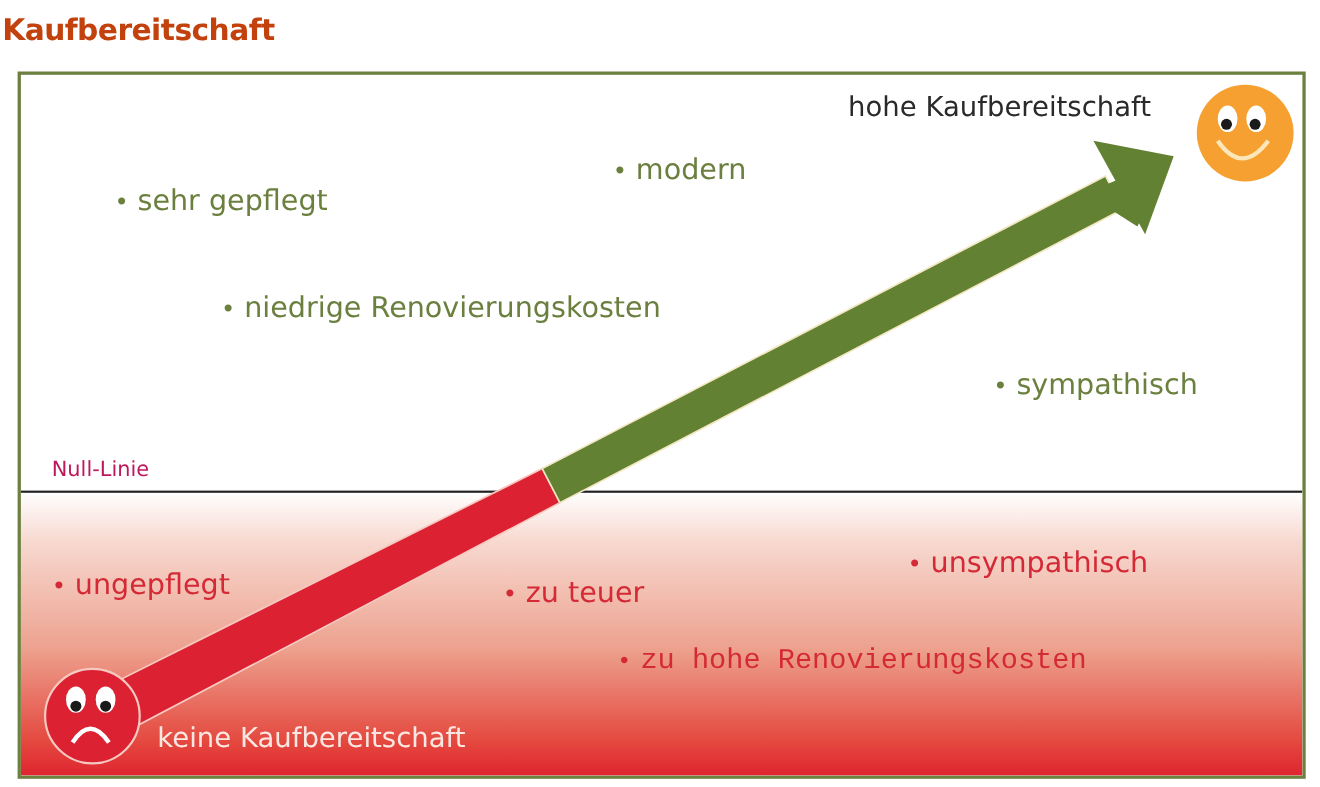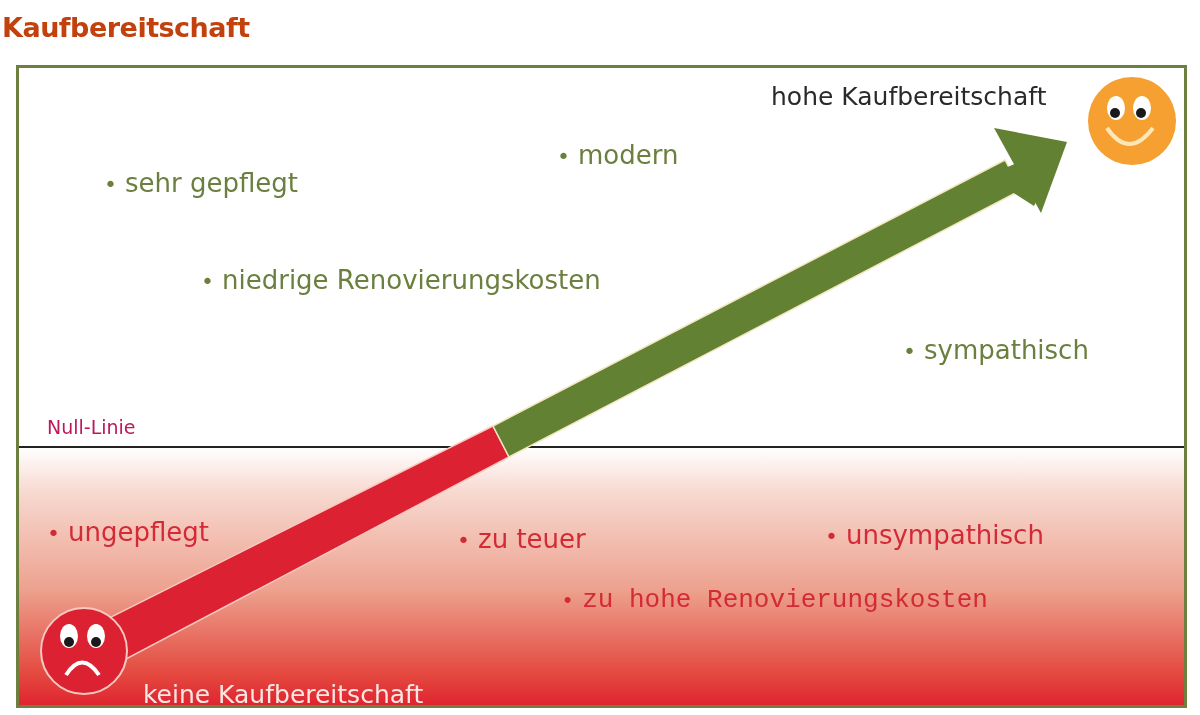--- a/index.html
+++ b/index.html
@@ -7,21 +7,21 @@
   .title{position:absolute;left:2px;top:12px;font-size:27px;font-weight:bold;color:#c2410c;letter-spacing:-0.5px;}
   .frame{position:absolute;left:16px;top:65px;width:1165px;height:637px;border:3px solid #6e8040;background:#fff;overflow:hidden;}
   .neg-zone{position:absolute;left:0;top:379px;width:100%;height:258px;background:linear-gradient(to bottom,#ffffff 0%,#f7d8cf 18%,#eda28f 55%,#e4493f 88%,#e02430 100%);}
   .null-line{position:absolute;left:0;top:378px;width:100%;height:2px;background:#222;}
   .null-label{position:absolute;left:28px;top:348px;font-size:19px;color:#be185d;}
   .lbl{position:absolute;font-size:26px;white-space:nowrap;}
   .lbl .dot{font-size:22px;margin-right:8px;}
   .pos{color:#6b7f3f;}
   .neg{color:#d42a36;}
   .hi-label{position:absolute;left:752px;top:14px;font-size:25px;color:#2a2a2a;}
-  .lo-label{position:absolute;left:124px;top:612px;font-size:25px;color:#fbe7e2;}
+  .lo-label{position:absolute;left:124px;top:588px;font-size:25px;color:#fbe7e2;}
   svg.arrow{position:absolute;left:0;top:0;}
 </style>
 </head>
 <body>
 
 <div class="title">Kaufbereitschaft</div>
 
 <div class="frame">
   <div class="neg-zone"></div>
   <div class="null-line"></div>
@@ -57,16 +57,16 @@
 
   <div class="hi-label">hohe Kaufbereitschaft</div>
   <div class="lo-label">keine Kaufbereitschaft</div>
 
   <div class="lbl pos" style="left:514px;top:72px;margin-left:24px;"><span class="dot">•</span><span>modern</span></div>
   <div class="lbl pos" style="left:85px;top:100px;"><span class="dot">•</span><span>sehr gepflegt</span></div>
   <div class="lbl pos" style="left:182px;top:197px;"><span class="dot">•</span><span>niedrige Renovierungskosten</span></div>
   <div class="lbl pos" style="left:884px;top:267px;text-align:center;"><span class="dot">•</span><span>sympathisch</span></div>
 
   <div class="lbl neg" style="left:28px;top:417px;margin-top:32px;"><span class="dot">•</span><span>ungepflegt</span></div>
-  <div class="lbl neg" style="left:806px;top:452px;"><span class="dot">•</span><span>unsympathisch</span></div>
+  <div class="lbl neg" style="left:806px;top:429px;"><span class="dot">•</span><span>unsympathisch</span></div>
   <div class="lbl neg" style="left:426px;top:456px;margin-left:12px;"><span class="dot">•</span><span>zu teuer</span></div>
   <div class="lbl neg" style="left:542px;top:517px;font-family:Liberation Mono, monospace;"><span class="dot">•</span><span>zu hohe Renovierungskosten</span></div>
 </div>
 
 </body></html>

